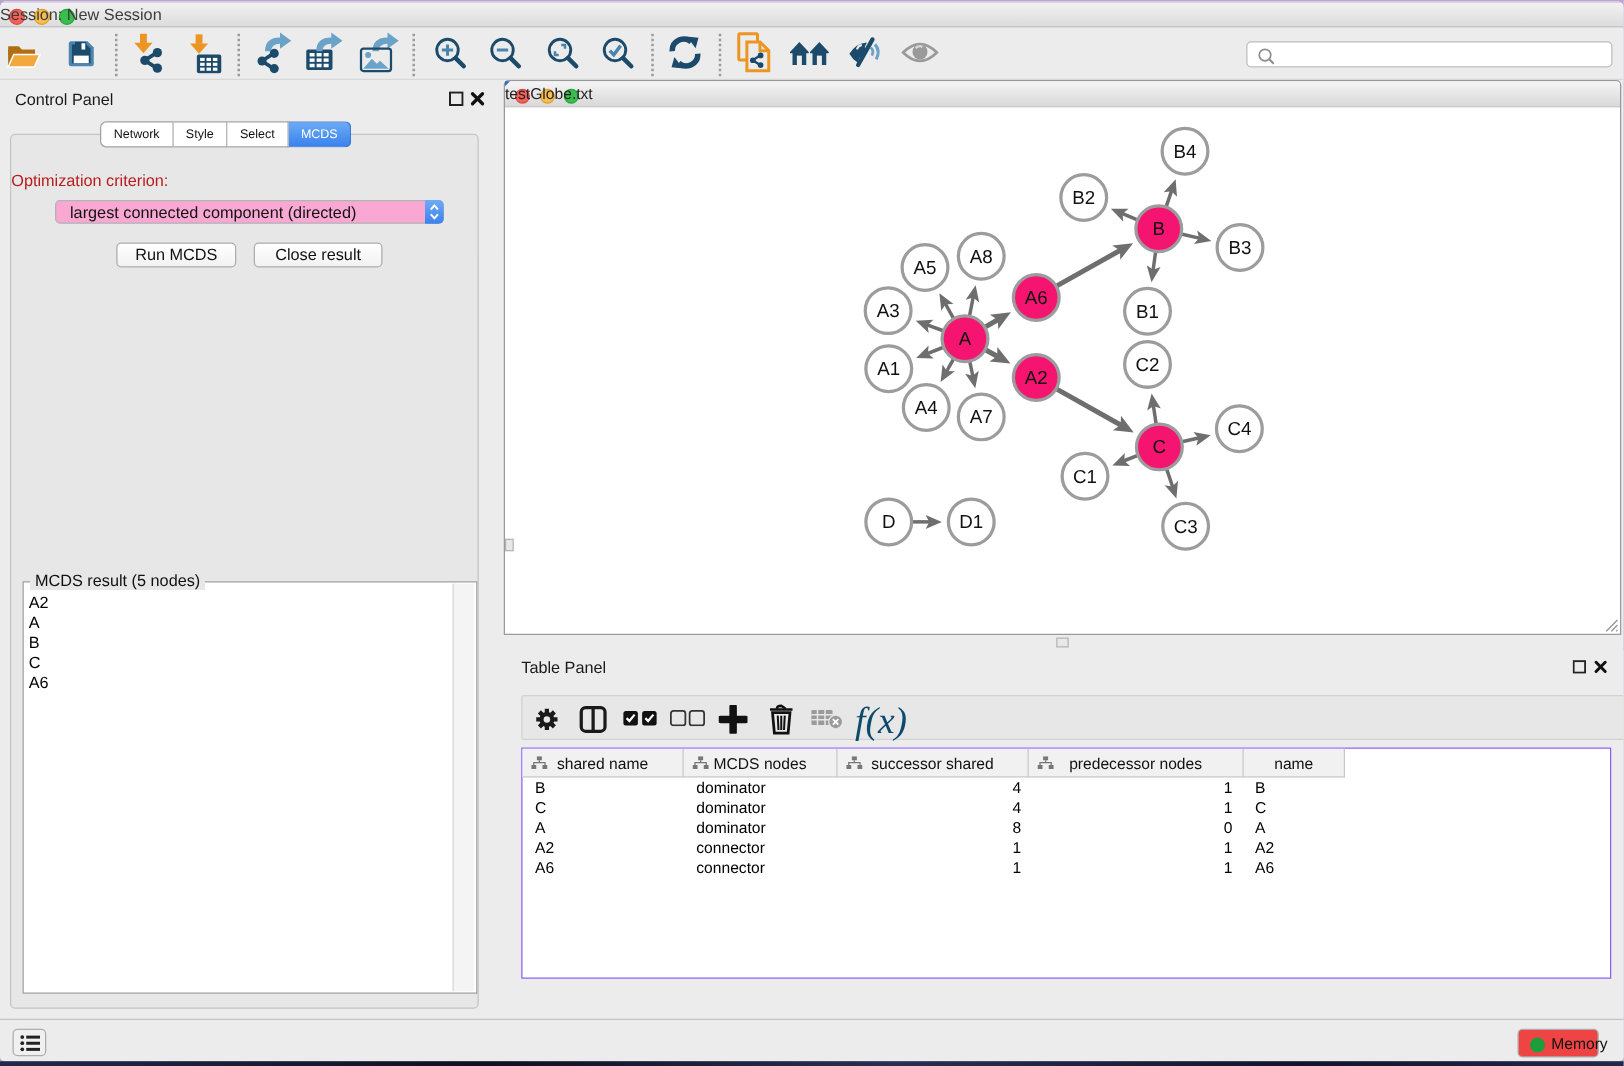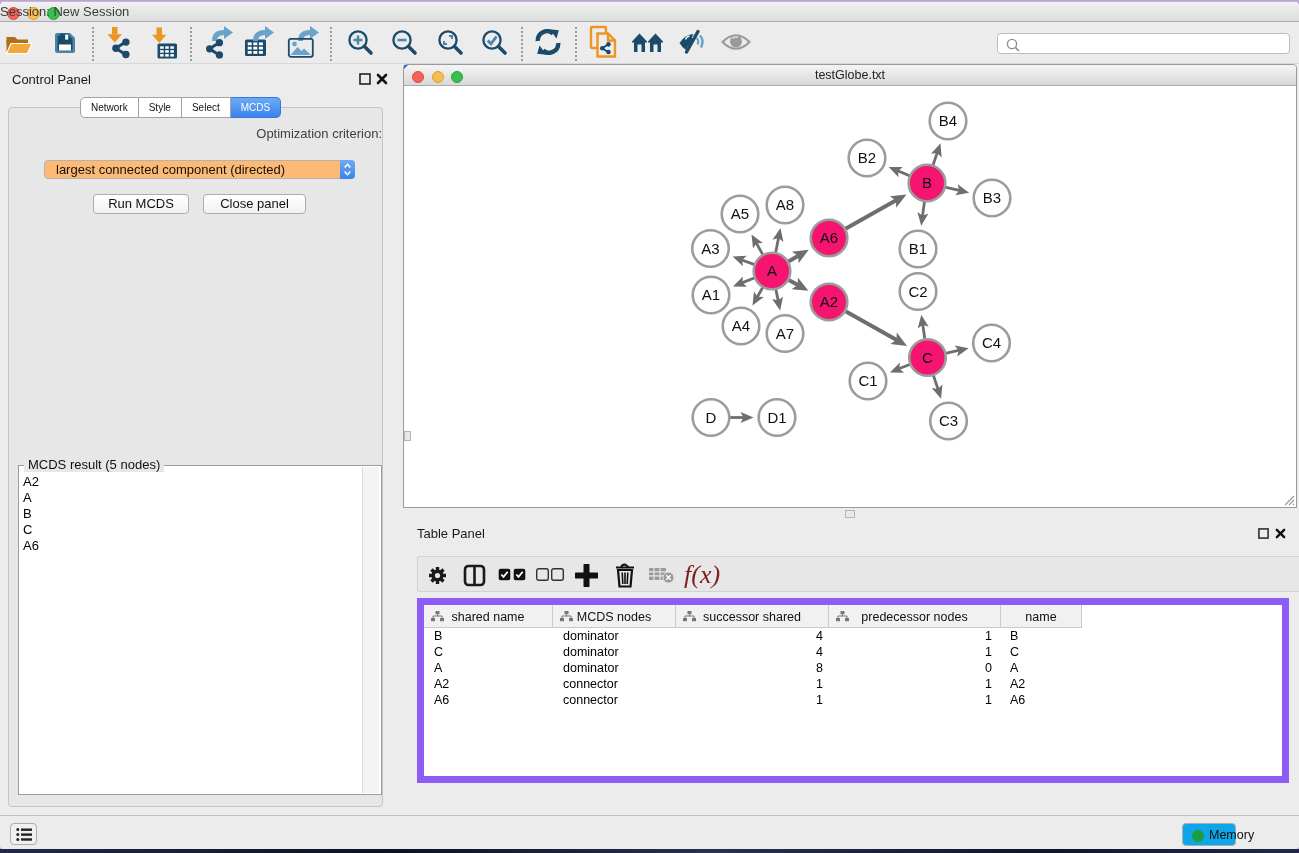--- a/index.html
+++ b/index.html
@@ -17,27 +17,27 @@
 #cp{position:absolute;left:0;top:63px;width:392px;height:749px;background:#ececec}
 #cp .hdr{position:absolute;left:12px;top:8px;font-size:13px;color:#1a1a1a}
 #cptabs{position:absolute;top:33px;left:80px;height:21px;display:flex;font-size:10px;z-index:3}
 #cptabs .tab{background:#fff;border:1px solid #a2a2a2;border-left:none;padding:0 10px;line-height:19px;color:#111}
 #cptabs .tab:first-child{border-left:1px solid #a2a2a2;border-radius:5px 0 0 5px}
 #cptabs .tab.sel{background:linear-gradient(#6babf5,#3a82ee);color:#fff;border-color:#3a76d6;border-radius:0 5px 5px 0}
 #cppanel{position:absolute;left:8px;top:43px;width:375px;height:700px;background:#e7e7e7;border:1px solid #c4c4c4;border-radius:4px}
 
 #netwin{position:absolute;left:403px;top:63px;width:894px;height:444px;background:#fff;border:1px solid #9a9a9a;border-radius:4px 4px 0 0}
 #nettitle{position:absolute;left:0;top:0;width:100%;height:21px;background:linear-gradient(#f5f5f5,#d8d8d8);border-bottom:1px solid #ababab;border-radius:4px 4px 0 0}
-#nettitle .title{position:absolute;width:100%;text-align:center;top:3px;font-size:12.5px;color:#222}
+#nettitle .title{position:absolute;width:100%;text-align:left;top:3px;font-size:12.5px;color:#222}
 .tl2{position:absolute;top:5.5px;width:12px;height:12px;border-radius:50%}
 
 #tp{position:absolute;left:403px;top:519px;width:896px;height:294px;background:#ececec}
 #tp .hdr{position:absolute;left:14px;top:6px;font-size:13px;color:#1a1a1a}
 #tptool{position:absolute;left:14px;top:36px;width:1276px;height:36px;background:#e7e7e7;border:1px solid #d2d2d2;border-radius:2px}
-#tbl{position:absolute;left:14px;top:78px;width:872px;height:185px;background:#fff;border:7px solid #8b5cf6}
+#tbl{position:absolute;left:14px;top:78px;width:872px;height:185px;background:#fff;border:1px solid #8b5cf6}
 #tblhead{position:absolute;left:0;top:0;width:658px;height:23px;background:#f1f1f1;border-bottom:1px solid #c9c9c9;font-size:12.5px;color:#111}
 .th{position:absolute;top:0;height:23px;border-right:1px solid #c9c9c9}
 .th span{position:absolute;width:100%;text-align:center;top:5px}
 .hicon{position:absolute;left:7px;top:6px}
 .row{position:absolute;font-size:12.5px;color:#000;height:16px}
 #tbtabs{position:absolute;left:268px;top:272px;height:21px;display:flex;font-size:13px}
 #tbtabs .tab{background:#fff;border:1px solid #a2a2a2;border-left:none;padding:0 13px;line-height:19px;color:#111}
 #tbtabs .tab.sel{background:linear-gradient(#68a9f6,#377fee);color:#fff;border:1px solid #3a76d6;border-radius:5px 0 0 5px}
 #tbtabs .tab:last-child{border-radius:0 5px 5px 0}
 
@@ -218,31 +218,31 @@
   <svg class="abs" style="left:376px;top:9px" width="12" height="12" viewBox="0 0 12 12">
         <path d="M2 2 L10 10 M10 2 L2 10" stroke="#111" stroke-width="2.6" stroke-linecap="round"></path>
       </svg>
   <div id="cptabs">
    <div class="tab">Network</div>
         <div class="tab">Style</div>
         <div class="tab">Select</div>
         <div class="tab sel">MCDS</div>
   </div>
   <div id="cppanel">
-   <div class="abs" style="width:100%;text-align:right;top:18px;font-size:13px;color:#404040">Optimization criterion:</div>
-   <div class="abs" style="left:35px;top:52px;width:311px;height:19px;background:#fdba74;border:1px solid #b3b3b3;border-radius:4px">
+   <div class="abs" style="width:100%;text-align:left;top:29px;font-size:13px;color:#b91c1c">Optimization criterion:</div>
+   <div class="abs" style="left:35px;top:52px;width:311px;height:19px;background:#f9a8d4;border:1px solid #b3b3b3;border-radius:4px">
      <span class="abs" style="left:11px;top:1px;font-size:13px;color:#111">largest connected component (directed)</span>
      <span class="abs" style="right:-1px;top:-1px;width:15px;height:19px;background:linear-gradient(#6fabf5,#3a82ee);border-radius:0 4px 4px 0"></span>
      <svg class="abs" style="right:-1px;top:-1px" width="15" height="19" viewBox="0 0 15 20">
             <path d="M4.5 8 L7.5 4.6 L10.5 8" stroke="#fff" stroke-width="1.6" fill="none"></path>
             <path d="M4.5 12 L7.5 15.4 L10.5 12" stroke="#fff" stroke-width="1.6" fill="none"></path>
           </svg>
    </div>
    <div class="btn" style="left:84px;top:86px;width:96px;height:20px;line-height:18px">Run MCDS</div>
-   <div class="btn" style="left:194px;top:86px;width:103px;height:20px;line-height:18px">Close panel</div>
+   <div class="btn" style="left:194px;top:86px;width:103px;height:20px;line-height:18px">Close result</div>
    <div class="abs" style="left:9px;top:357px;width:364px;height:330px;border:1px solid #9d9d9d;background:#fff"></div>
    <div class="abs" style="left:353px;top:359px;width:17px;height:326px;background:#f4f4f4;border-left:1px solid #d8d8d8"></div>
    <div class="abs" style="left:15px;top:349px;font-size:13px;color:#111;background:#e7e7e7;padding:0 4px">MCDS result (5 nodes)</div>
    <div class="abs" style="left:14px;top:366px;font-size:13px;color:#000;line-height:16px">A2<br>A<br>B<br>C<br>A6</div>
   </div>
  </div>
  <div id="netwin">
   <div class="abs" style="left:0;top:0;width:0;height:0;border-top:4px solid #3565c8;border-right:4px solid transparent;z-index:5"></div>
   <div id="nettitle">
    <span class="tl2" style="left:8px;background:#f4605a;border:1px solid #dd4a43"></span>
@@ -379,21 +379,21 @@
           <path d="M7.5 4 Q7.5 1.5 11 1.5 Q14.5 4 14.5 4" fill="none" stroke="#111" stroke-width="2"></path>
           <path d="M4 7 L5.5 23.5 H16.5 L18 7 Z" fill="none" stroke="#111" stroke-width="2.2"></path>
           <path d="M8.2 9.5 L8.8 21 M11 9.5 L11 21 M13.8 9.5 L13.2 21" stroke="#111" stroke-width="1.6"></path>
         </svg>
    <svg class="abs" style="left:231px;top:11px" width="26" height="15" viewBox="0 0 26 15">
           <rect x="0" y="0" width="17" height="12" rx="1" fill="#9a9a9a"></rect>
           <path d="M0 3.8 H17 M0 7.8 H17 M5 0 V12 M11 0 V12" stroke="#e7e7e7" stroke-width="1.2"></path>
           <circle cx="19.5" cy="9.5" r="5.5" fill="#9a9a9a" stroke="#e7e7e7" stroke-width="1"></circle>
           <path d="M17.3 7.3 L21.7 11.7 M21.7 7.3 L17.3 11.7" stroke="#fff" stroke-width="1.5"></path>
         </svg>
-   <div class="abs" style="left:266px;top:3px;font-family:'Liberation Serif',serif;font-style:italic;font-size:26px;color:#7f1d1d">f(x)</div>
+   <div class="abs" style="left:266px;top:3px;font-family:'Liberation Serif',serif;font-style:italic;font-size:30px;color:#0c4a6e">f(x)</div>
   </div>
   <div id="tbl">
    <div id="tblhead">
     <div class="th" style="left:0;width:129px">
             <svg class="hicon" width="13" height="11" viewBox="0 0 13 11">
               <rect x="4.5" y="0" width="4" height="3.2" fill="#777"></rect>
               <rect x="0" y="7" width="4" height="3.2" fill="#777"></rect>
               <rect x="9" y="7" width="4" height="3.2" fill="#777"></rect>
               <path d="M6.5 3.2 V5 M2 7 V5 H11 V7" stroke="#777" fill="none"></path>
             </svg>
@@ -465,19 +465,19 @@
           <g fill="#222">
             <circle cx="1.8" cy="2.6" r="1.5"></circle>
             <rect x="5" y="1.5" width="11" height="2.4"></rect>
             <circle cx="1.8" cy="7.5" r="1.5"></circle>
             <rect x="5" y="6.4" width="11" height="2.4"></rect>
             <circle cx="1.8" cy="12.4" r="1.5"></circle>
             <rect x="5" y="11.3" width="11" height="2.4"></rect>
           </g>
         </svg>
       </div>
-  <div class="btn" style="left:1182px;top:7px;width:54px;height:23px;background:#0ea5e9">
+  <div class="btn" style="left:1214px;top:7px;width:65px;height:23px;background:#ef4444">
     <span class="abs" style="left:9px;top:5.5px;width:12px;height:12px;border-radius:50%;background:#1d9e3c"></span>
     <span class="abs" style="left:26px;top:4px;font-size:12.5px">Memory</span>
   </div>
  </div>
 </div>
 <div id="wall"></div>
 
 </body></html>

